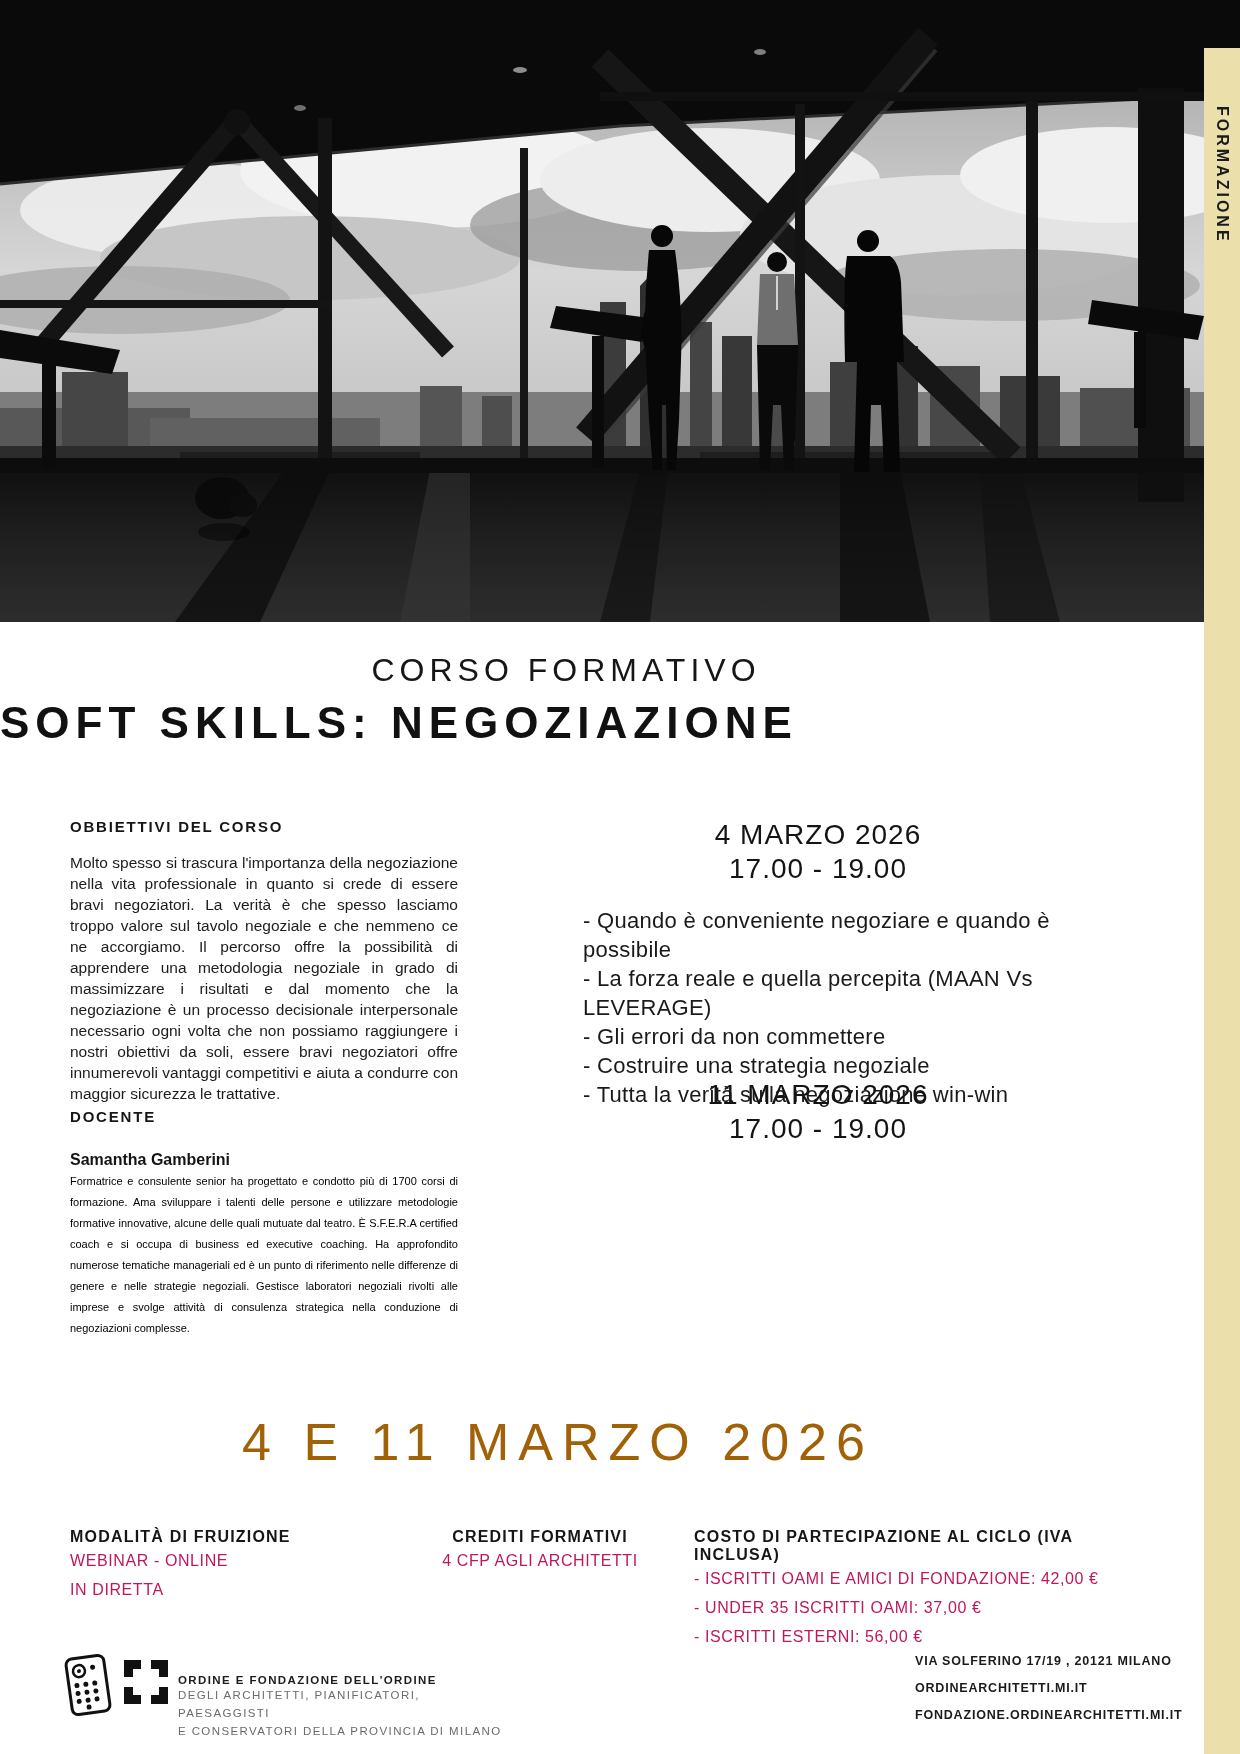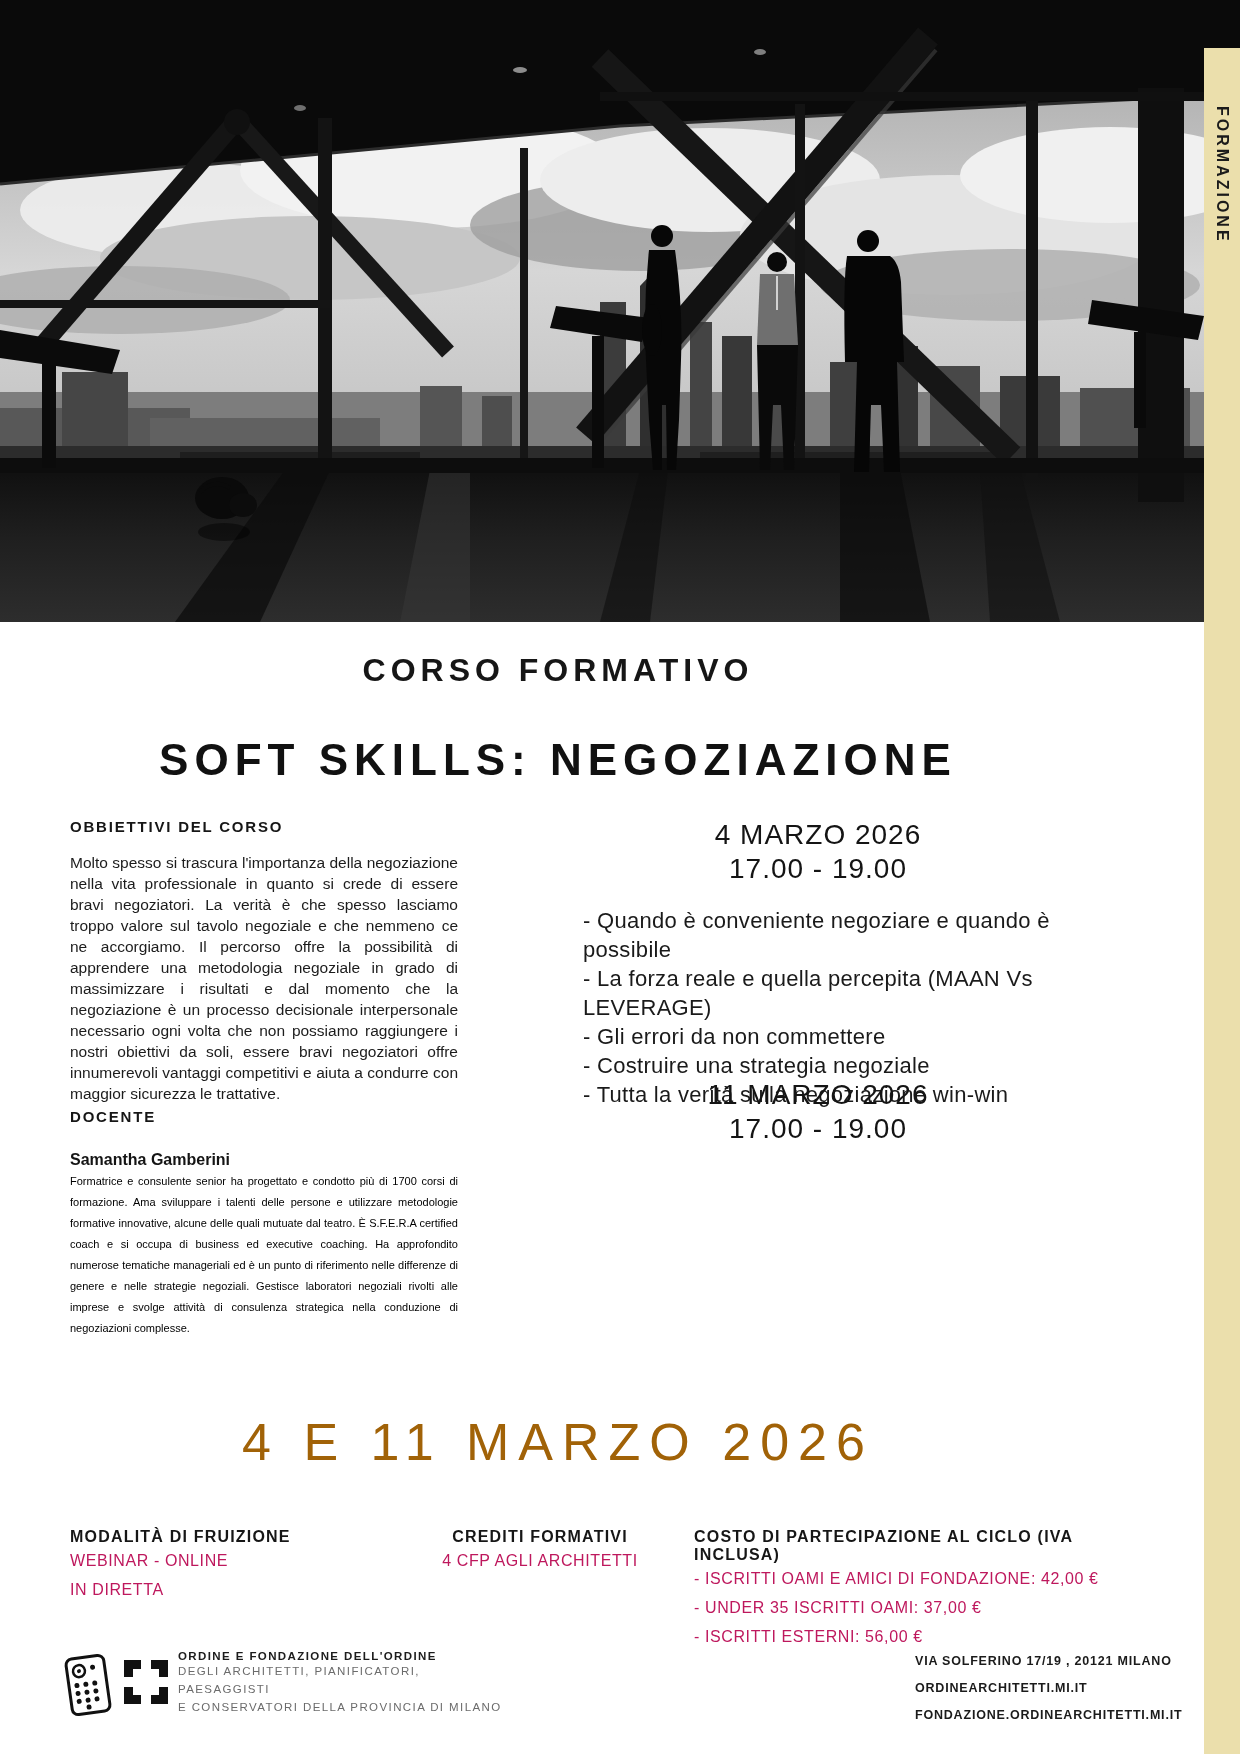--- a/index.html
+++ b/index.html
@@ -18,25 +18,25 @@
   }
   .strip-label{
     position:absolute;top:58px;left:50%;transform:translateX(-50%);
     writing-mode:vertical-rl;
     font-size:16px;font-weight:600;letter-spacing:3px;color:#1b1b1b;
     white-space:nowrap;
   }
   
   .kicker{
     position:absolute;left:0;top:652px;width:1116px;text-align:center;
-    font-size:32px;font-weight:700;letter-spacing:5px;color:#161616;
+    font-size:32px;font-weight:400;letter-spacing:5px;color:#161616;padding-left:8px;
   }
   .main-title{
-    position:absolute;left:0;top:698px;width:1116px;text-align:center;
-    font-size:44px;font-weight:700;letter-spacing:6px;color:#111111;margin-top:37px;
+    position:absolute;left:0;top:698px;width:1116px;text-align:left;
+    font-size:44px;font-weight:700;letter-spacing:6px;color:#111111;
   }
   
   .sec-heading{font-size:15px;font-weight:700;letter-spacing:1.8px;color:#161616;}
   .objectives{position:absolute;left:70px;top:818px;width:388px;}
   .objectives .body{
     margin-top:17px;font-size:15.5px;line-height:21px;text-align:justify;color:#1c1c1c;
   }
   .docente{position:absolute;left:70px;top:1108px;width:388px;}
   .docente .name{margin-top:26px;font-size:16px;font-weight:700;color:#141414;}
   .docente .bio{
@@ -60,21 +60,21 @@
   .info-col .line{font-size:16px;line-height:29px;letter-spacing:0.6px;color:#be185d;}
   .info-col .line:first-of-type{margin-top:9px;}
   .col-modalita{left:70px;width:310px;}
   .col-crediti{left:400px;width:280px;text-align:center;}
   .col-costo{left:694px;width:430px;}
   
   .footer-logos{position:absolute;left:66px;top:1652px;width:105px;height:66px;}
   .logo-sketch{position:absolute;left:0;top:2px;transform:rotate(-8deg);}
   .logo-brackets{position:absolute;left:56px;top:6px;}
   .footer-org{position:absolute;left:178px;top:1650px;width:330px;}
-  .footer-org .org-name{font-size:11.5px;font-weight:700;letter-spacing:1.4px;color:#1c1c1c;}
+  .footer-org .org-name{font-size:11.5px;font-weight:700;letter-spacing:1.4px;color:#1c1c1c;margin-top:24px;}
   .footer-org .org-line{font-size:11.5px;letter-spacing:1.4px;color:#6b6b6b;line-height:18px;}
   .footer-org .org-line:first-of-type{margin-top:5px;}
   .footer-contact{position:absolute;left:915px;top:1648px;width:300px;}
   .footer-contact .c-line{font-size:12.5px;font-weight:700;letter-spacing:0.8px;color:#1b1b1b;line-height:27px;}
 </style>
 </head>
 <body>
 
 <div class="page">
 

